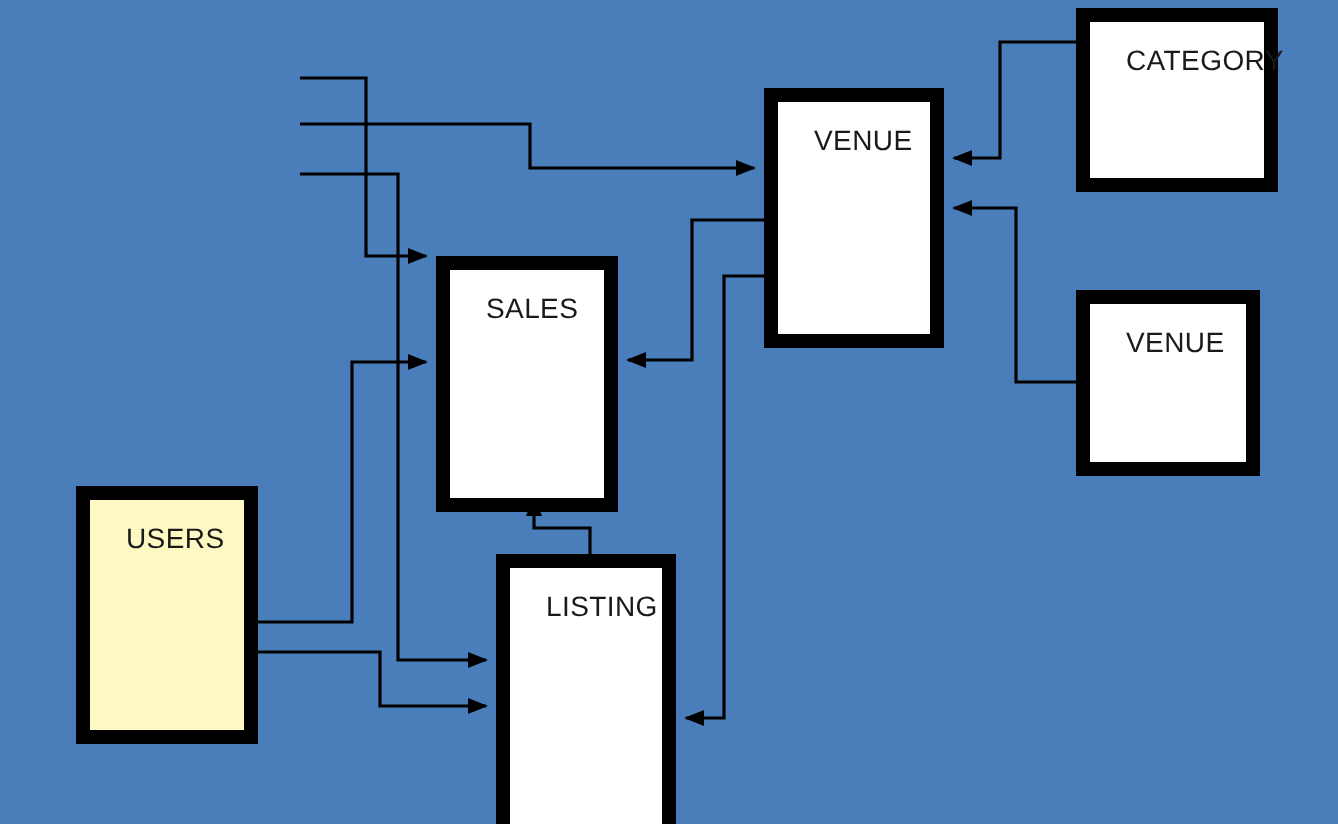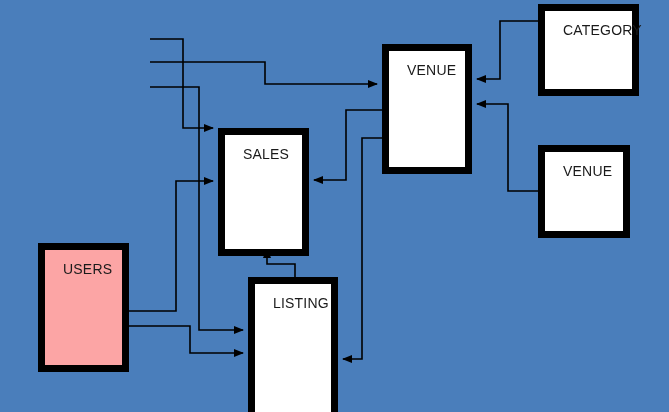--- a/index.html
+++ b/index.html
@@ -85,21 +85,21 @@
   </div>
 
   <div class="node" style="left: 538px; top: 4px; width: 101px; height: 92px; background: rgb(255, 255, 255); border-color: rgb(0, 0, 0);">
     <span class="node-label">CATEGORY</span>
   </div>
 
   <div class="node" style="left: 538px; top: 145px; width: 92px; height: 93px; background: rgb(255, 255, 255); border-color: rgb(0, 0, 0);">
     <span class="node-label">VENUE</span>
   </div>
 
-  <div class="node" style="left: 38px; top: 243px; width: 91px; height: 129px; background: #fca5a5; border-color: rgb(0, 0, 0);">
+  <div class="node" style="left: 38px; top: 243px; width: 91px; height: 129px; background: #fef9c3; border-color: rgb(0, 0, 0);">
     <span class="node-label">USERS</span>
   </div>
 
   <div class="node" style="left: 248px; top: 277px; width: 90px; height: 168px; background: rgb(255, 255, 255); border-color: rgb(0, 0, 0);">
     <span class="node-label">LISTING</span>
   </div>
 
 </div>
 
 </body></html>

